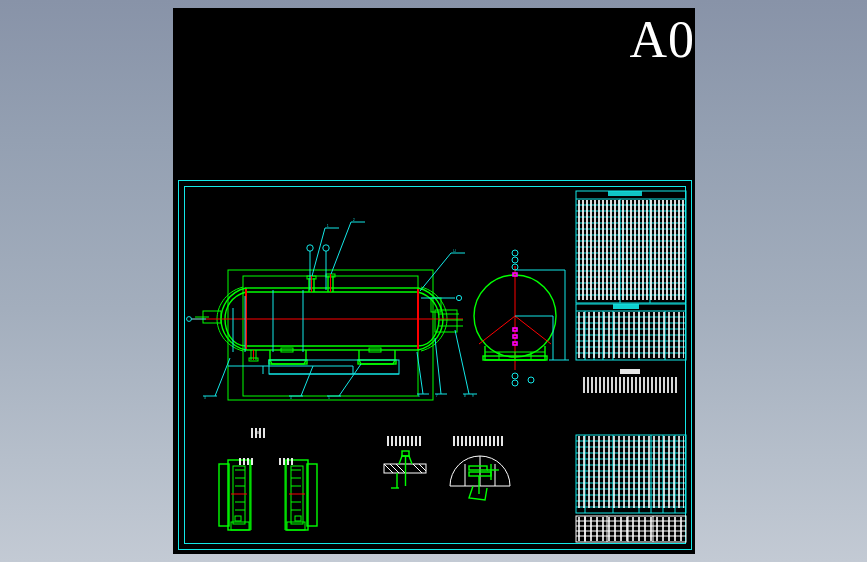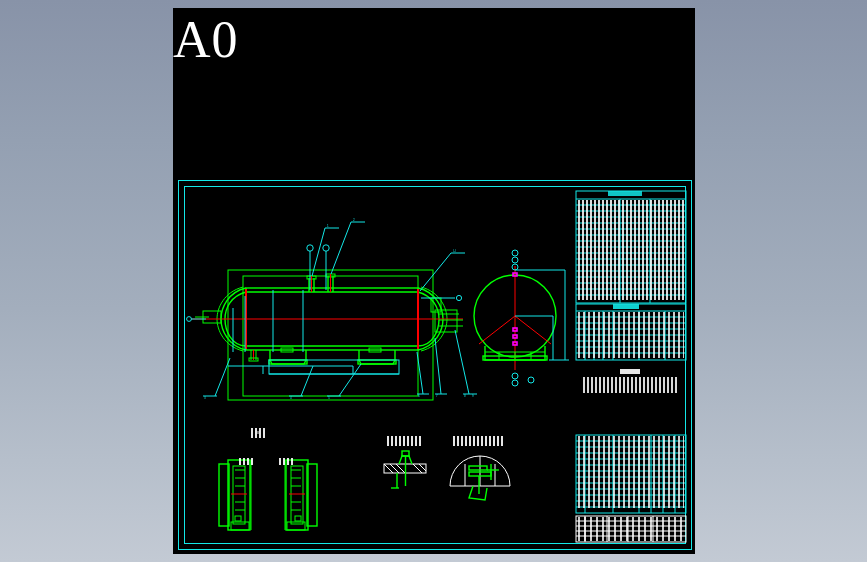--- a/index.html
+++ b/index.html
@@ -9,21 +9,21 @@
     font-family:"Liberation Sans",sans-serif;
   }
   .stage{position:relative;width:867px;height:562px;}
 
   
   .canvas{
     position:absolute;left:173px;top:8px;width:522px;height:546px;
     background:#000;overflow:hidden;
   }
   .sheet-label{
-    position:absolute;left:0;top:6px;width:522px;text-align:left;
+    position:absolute;left:0;top:6px;width:522px;text-align:right;
     color:#fff;font-family:"Liberation Serif",serif;font-size:52px;line-height:52px;
     letter-spacing:1px;
   }
 
   
   .frame-outer{position:absolute;left:5px;top:172px;width:512px;height:368px;border:1px solid #13e7e7;}
   .frame-inner{position:absolute;left:11px;top:178px;width:500px;height:356px;border:1px solid #13e7e7;}
 
   svg.dwg{position:absolute;left:0;top:0;width:522px;height:546px;overflow:visible;}
 

